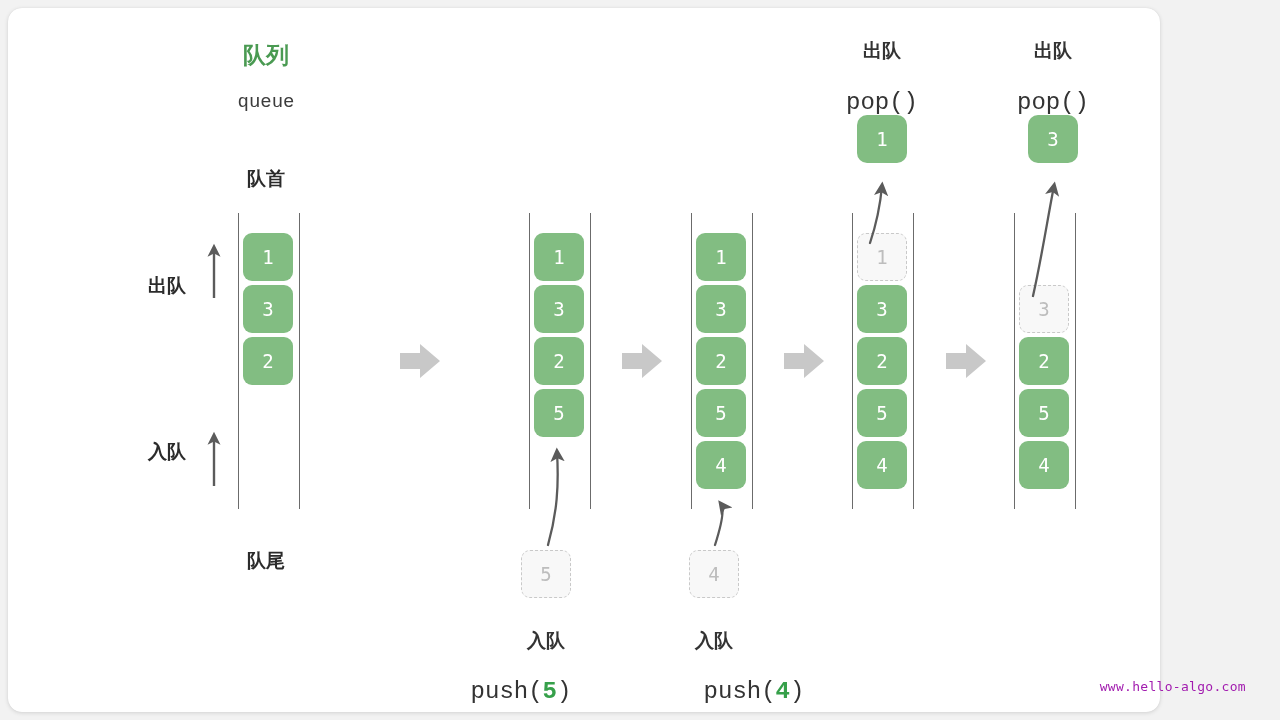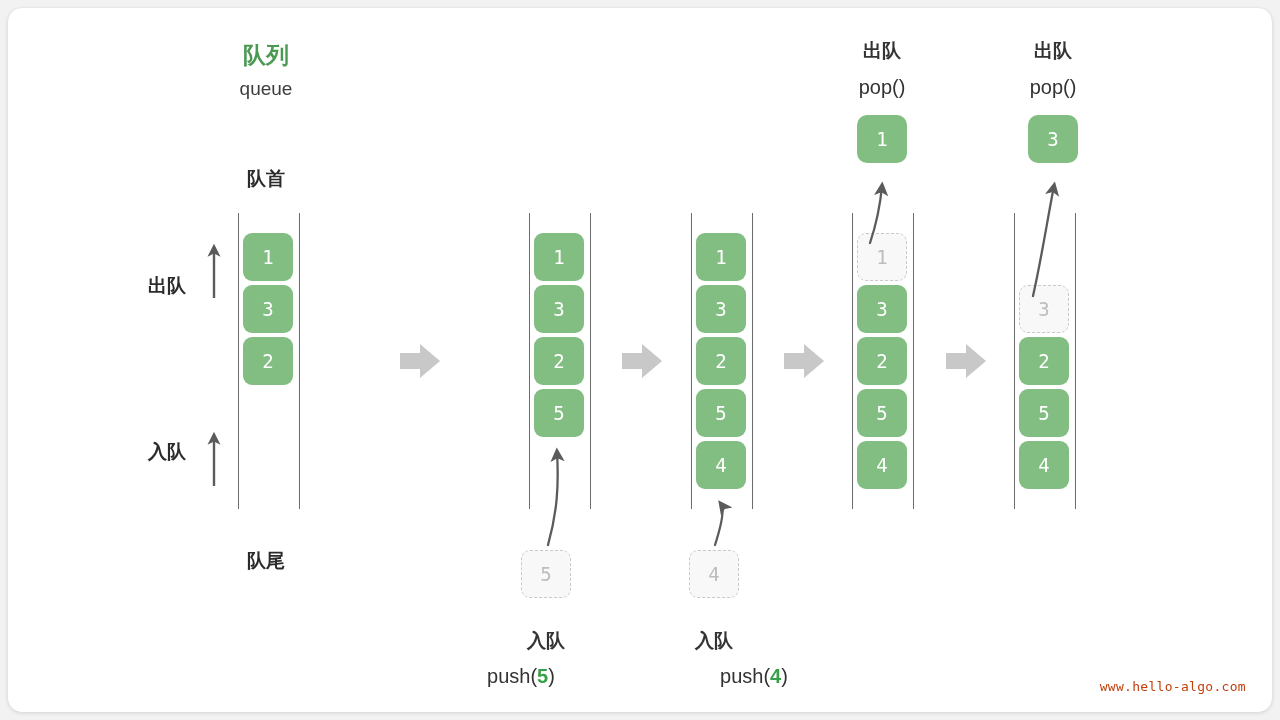--- a/index.html
+++ b/index.html
@@ -3,37 +3,37 @@
 <meta charset="utf-8">
 <style>
   html,body{margin:0;padding:0;}
   body{
     width:1280px;height:720px;
     background:#f2f2f2;
     font-family:"Liberation Sans","DejaVu Sans",sans-serif;
     overflow:hidden;
   }
   #card{
-    position:absolute;left:8px;top:8px;width:1264px;height:704px;
+    position:absolute;left:8px;top:8px;width:1152px;height:704px;
     background:#ffffff;border-radius:14px;
     box-shadow:0 1px 4px rgba(0,0,0,.13),0 0 1px rgba(0,0,0,.10);
   }
   #stage{position:absolute;left:0;top:0;width:1264px;height:704px;}
 
   
   .t{position:absolute;white-space:nowrap;color:#333333;}
   .ctr{transform:translateX(-50%);}
   .cn{font-family:"DejaVu Sans","Liberation Sans",sans-serif;font-weight:700;}
-  .mono{font-family:Liberation Sans, sans-serif;}
+  .mono{font-family:Liberation Mono, monospace;margin-top:13px;}
 
   .title-cn{font-size:23px;color:#4a9a52;font-weight:700;}
   .title-en{font-size:19px;color:#3c3c3c;}
   .head-cn{font-size:19px;color:#2b2b2b;font-weight:700;}
   .op-cn{font-size:19px;color:#333;font-weight:700;}
-  .op-code{font-size:20px;color:#333;}
+  .op-code{font-size:24px;color:#333;}
   .op-code .num{color:#36a04a;font-weight:700;}
   .side-cn{font-size:19px;color:#2b2b2b;font-weight:700;}
 
   
   .rail{position:absolute;width:1px;background:#6b6b6b;}
 
   
   .cell{
     position:absolute;width:50px;height:48px;
     border-radius:9px;
@@ -49,21 +49,21 @@
   }
   .cell.pop{border-radius:10px;}
 
   
   svg.ov{position:absolute;left:0;top:0;width:1264px;height:704px;overflow:visible;pointer-events:none;}
 
   
   .wm{
     position:absolute;right:26px;bottom:18px;
     font-family:"DejaVu Sans Mono","Liberation Mono",monospace;
-    font-size:13px;color:#c2410c;letter-spacing:.3px;
+    font-size:13px;color:#a21caf;letter-spacing:.3px;
   }
 </style>
 </head>
 <body>
 
 <div id="card">
 <div id="stage">
 
   <div class="t ctr title-cn cn" style="left:258px;top:32px;">队列</div>
   <div class="t ctr title-en mono" style="left:258px;top:70px;">queue</div>

